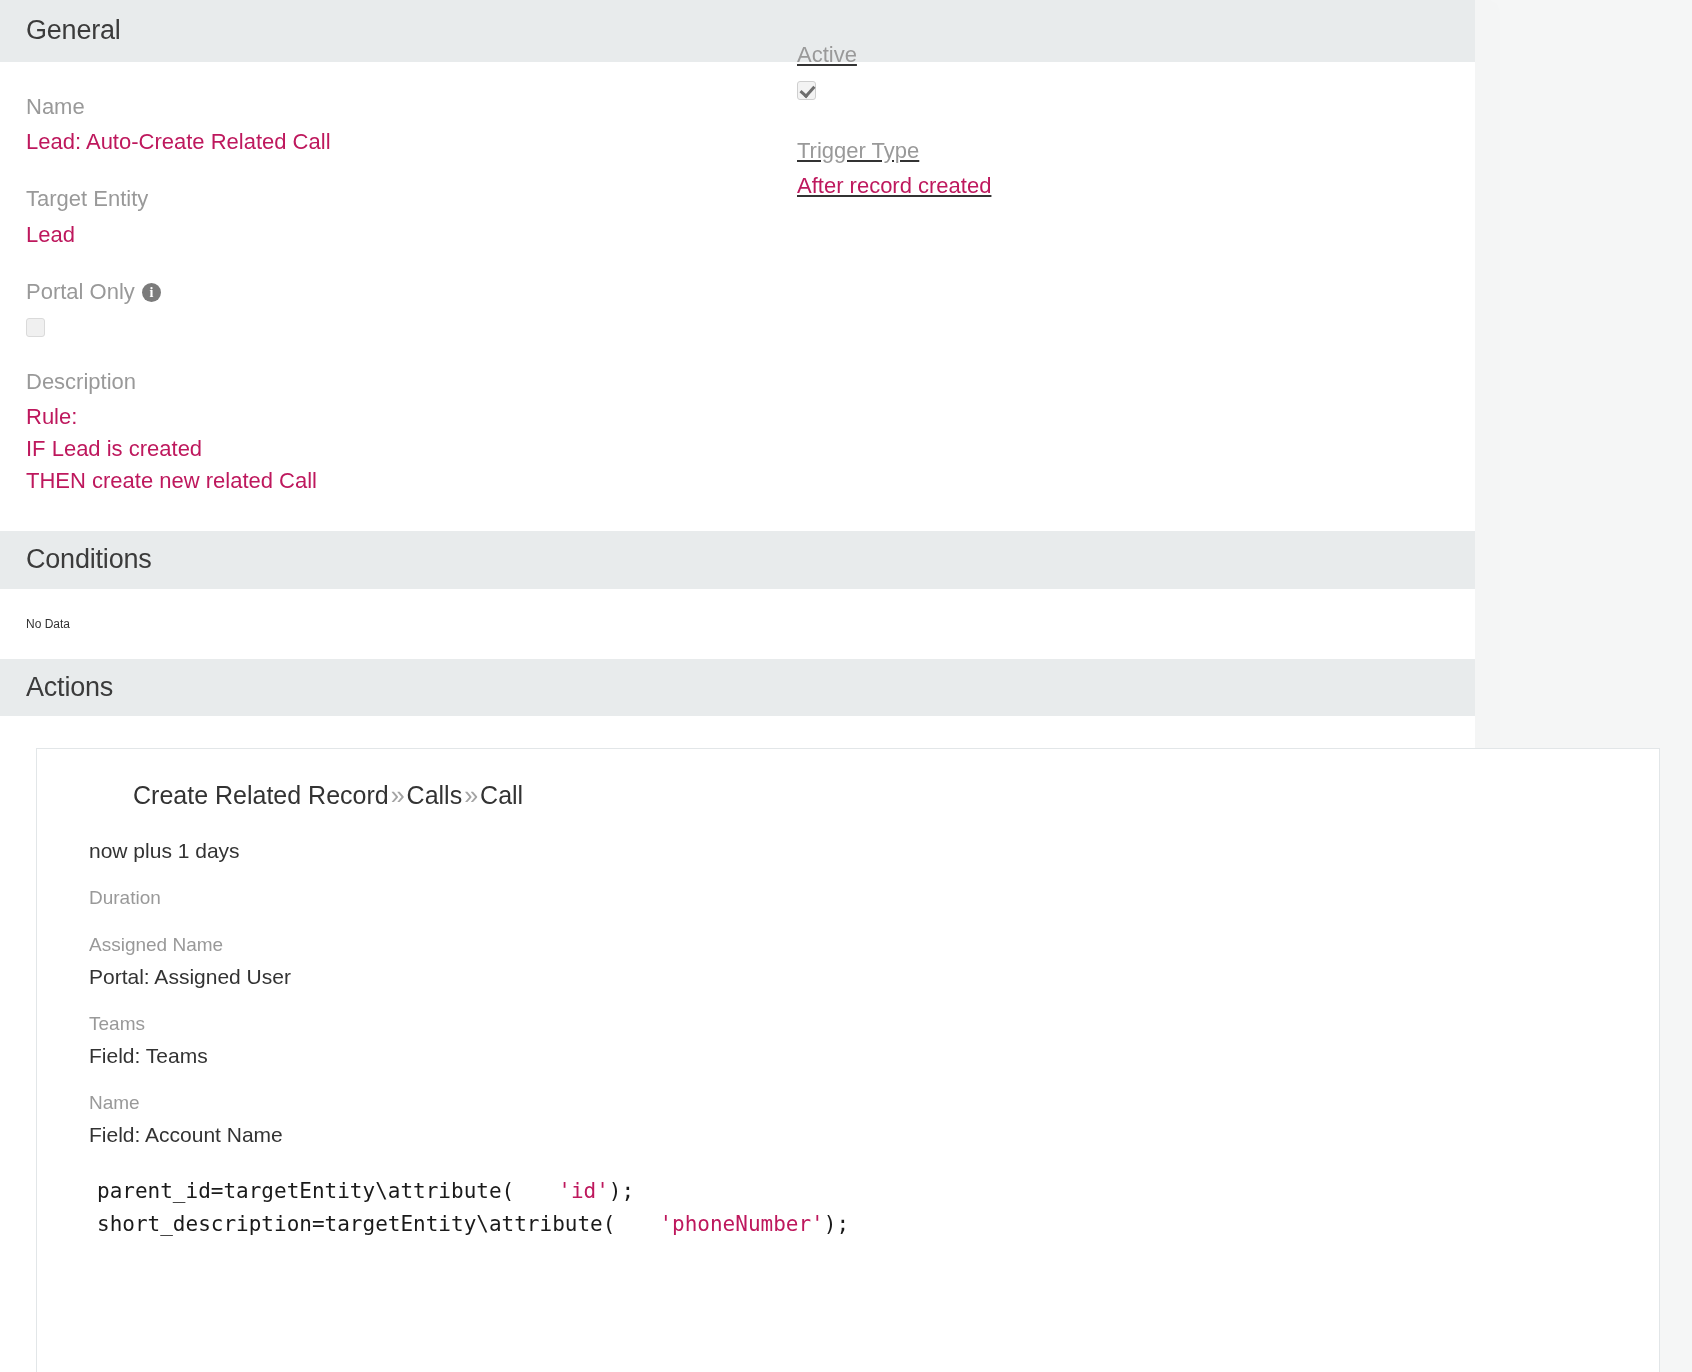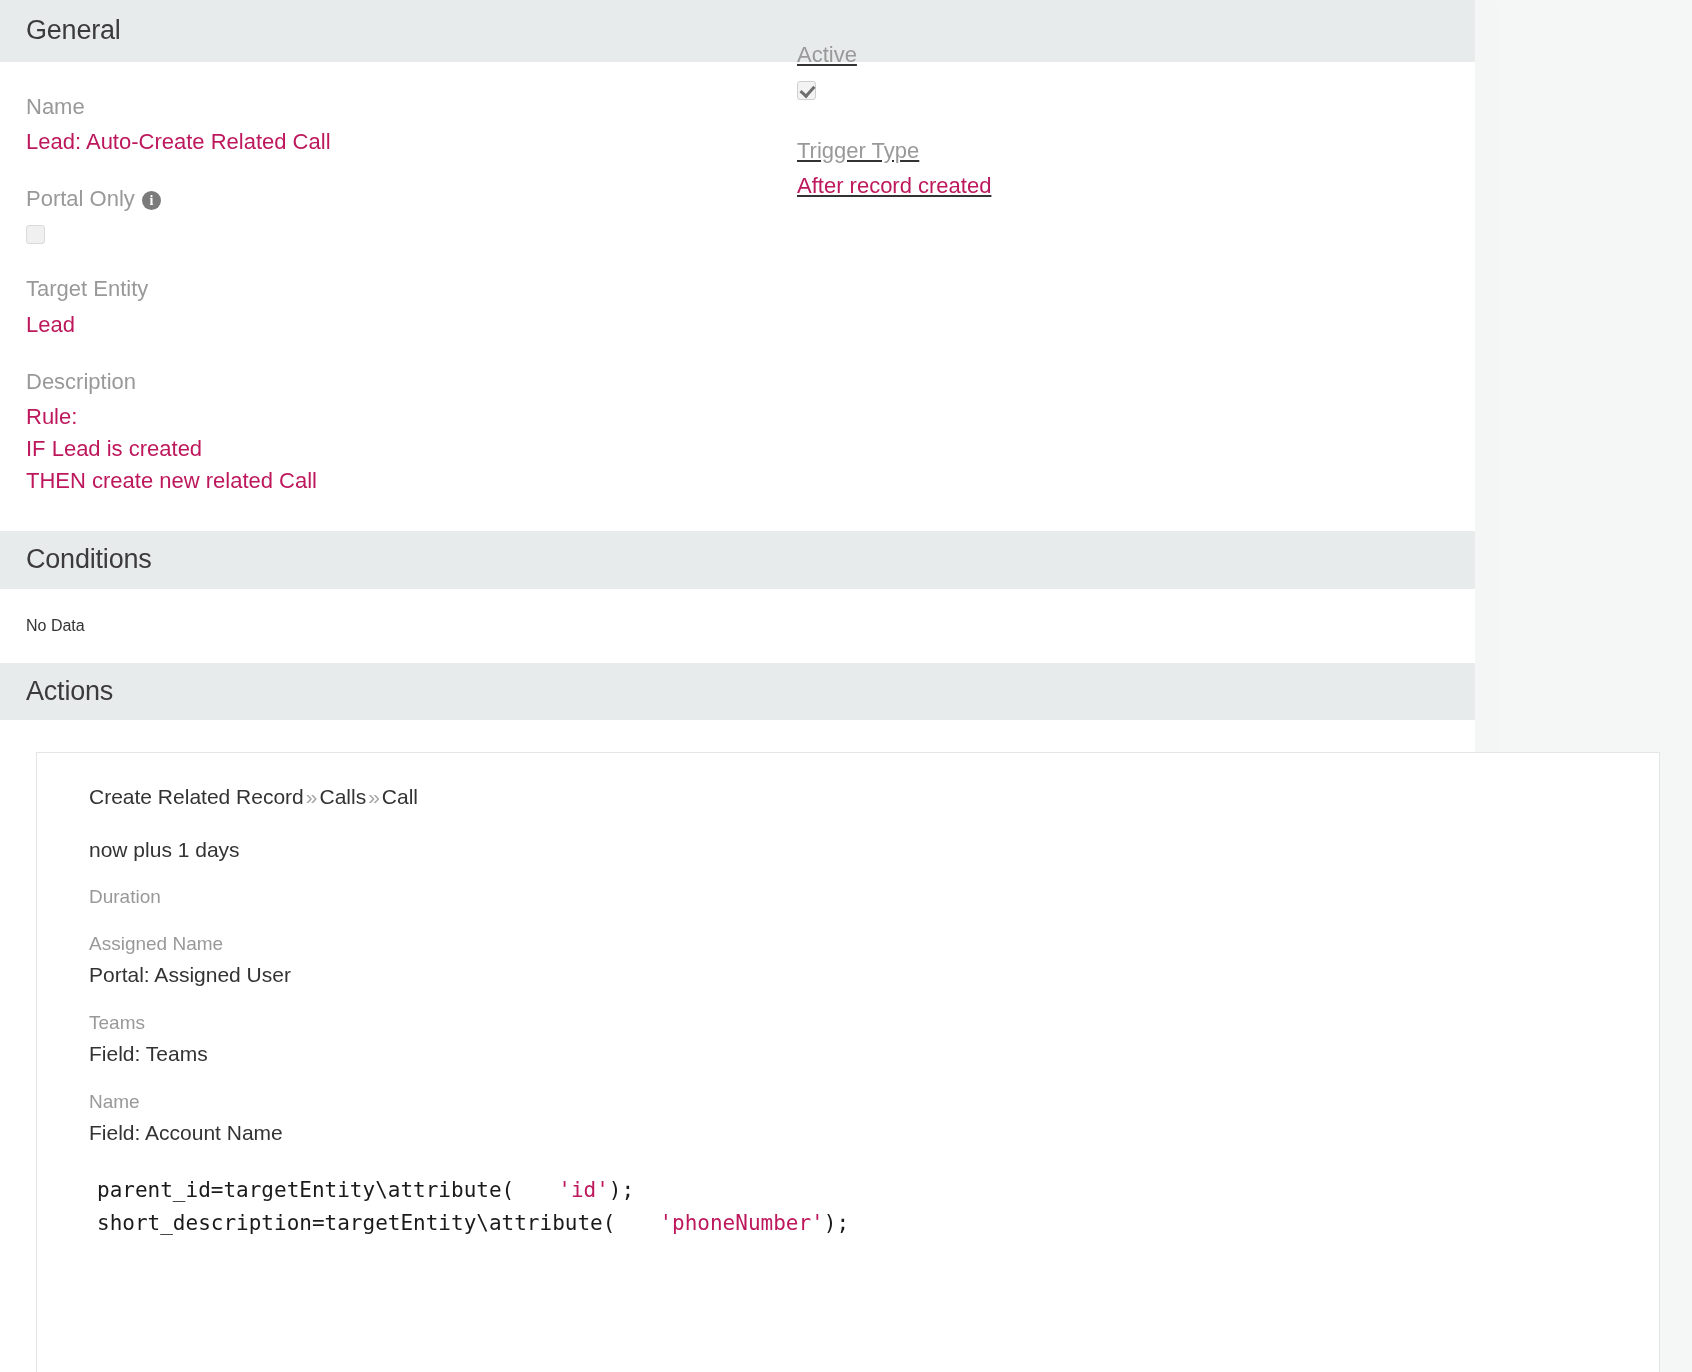--- a/index.html
+++ b/index.html
@@ -112,44 +112,45 @@
     top: 1px;
     width: 6px;
     height: 11px;
     border: solid #6e6e6e;
     border-width: 0 3px 3px 0;
     transform: rotate(42deg);
   }
 
   
   .nodata {
-    font-size: 16px;
+    font-size: 12px;
     color: #333333;
     padding: 28px 0 28px 26px;
   }
 
   
   .actions-body {
     padding: 32px 0 0 36px;
     background: #ffffff;
   }
   .action-card {
     border: 1px solid #e2e6e8;
     border-right: 1px solid #e2e6e8;
     border-bottom: none;
     background: #ffffff;
     width: 1624px;
     min-height: 660px;
     padding: 30px 0 0 52px;
   }
   .action-title {
-    font-size: 21px;
+    font-size: 25px;
     color: #333333;
     margin-bottom: 24px;
     line-height: 1.3;
+    margin-left: 44px;
   }
   .sep {
     color: #a4a4a4;
     padding: 0 2px;
   }
   .action-field { margin-bottom: 20px; }
   .action-label {
     font-size: 19px;
     color: #999999;
     line-height: 1.4;
@@ -181,33 +182,33 @@
   <div class="panel-body">
     <div class="general-grid">
 
       <div class="col left">
         <div class="field">
           <div class="field-label">Name</div>
           <div class="field-value">Lead: Auto-Create Related Call</div>
         </div>
 
         <div class="field">
+          <div class="field-label">Target Entity</div>
+          <div class="field-value">Lead</div>
+        </div>
+
+        <div class="field">
           <div class="field-label">
             <span>Portal Only</span>
             <span class="info-icon">i</span>
           </div>
           <div class="cbox unchecked"></div>
         </div>
 
         <div class="field">
-          <div class="field-label">Target Entity</div>
-          <div class="field-value">Lead</div>
-        </div>
-
-        <div class="field">
           <div class="field-label">Description</div>
           <div class="field-value">Rule:
 IF Lead is created
 THEN create new related Call</div>
         </div>
       </div>
 
       <div class="col right" style="position:absolute; left:797px; top:40px; width:700px; padding-left:0;text-decoration:underline;">
         <div class="field">
           <div class="field-label">Active</div>

